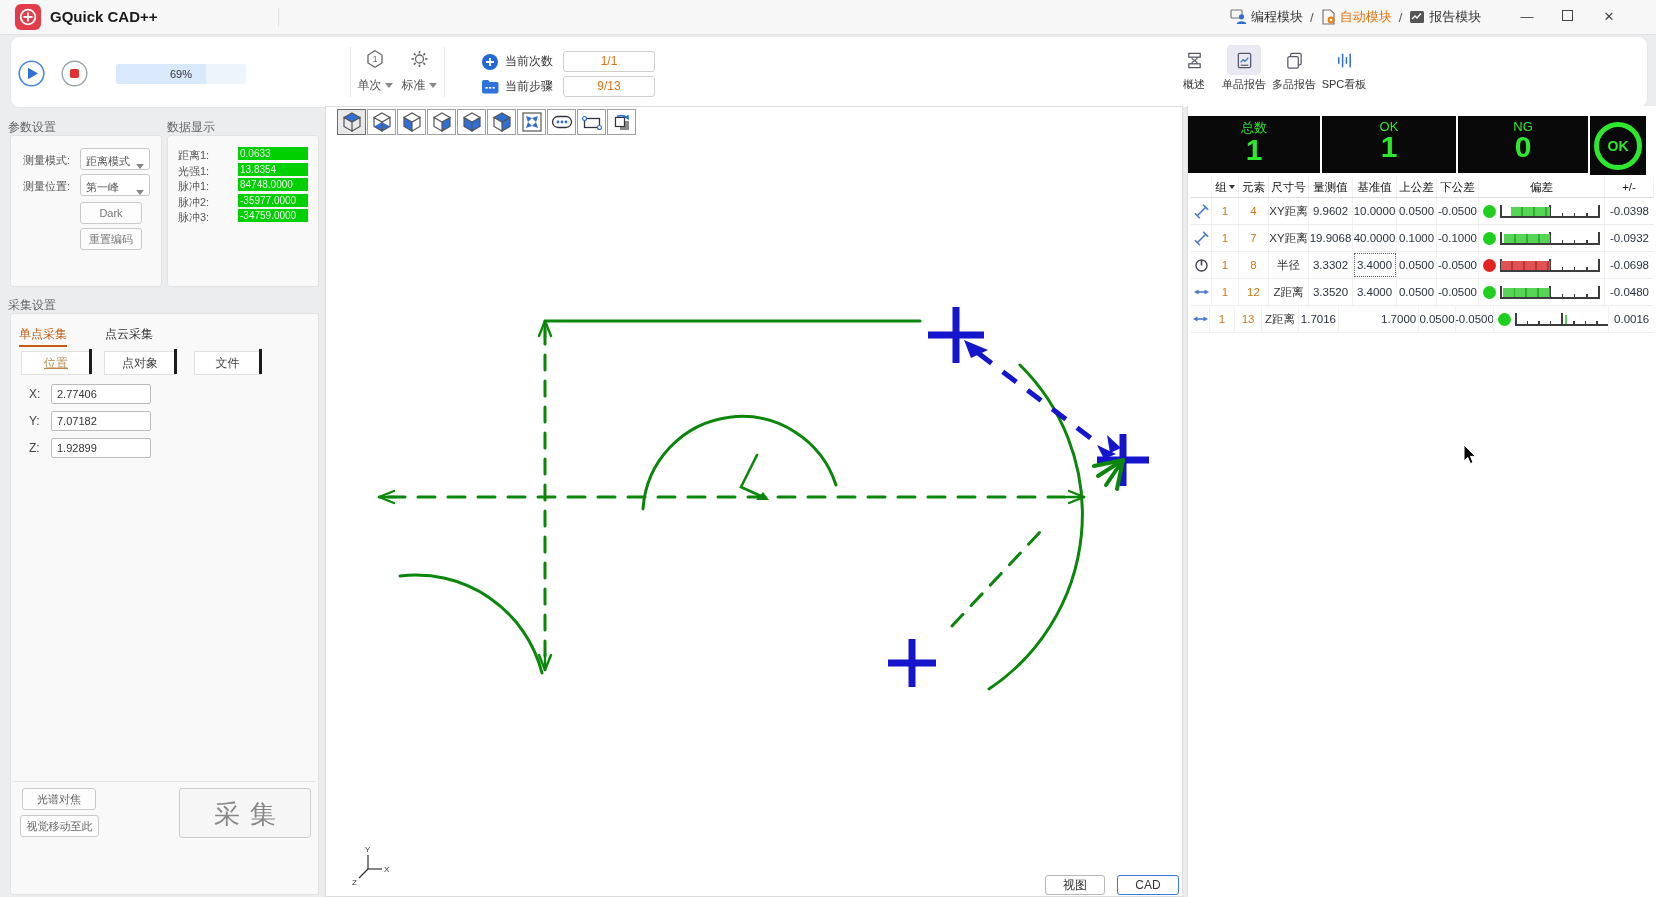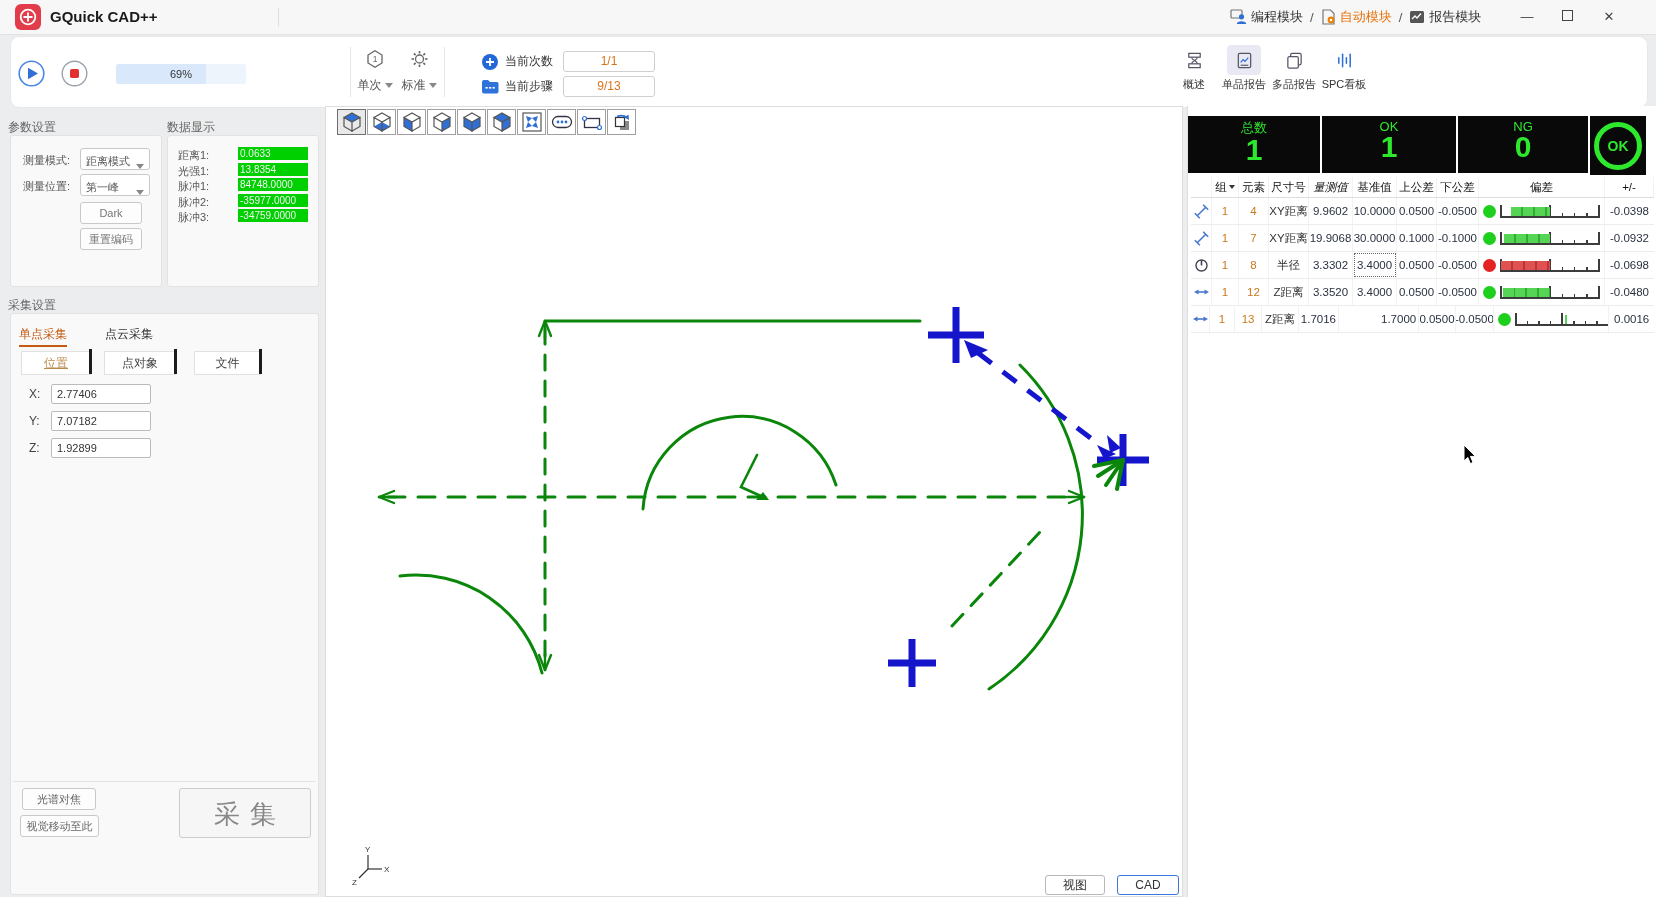--- a/index.html
+++ b/index.html
@@ -492,21 +492,21 @@
       </div>
     <div id="badgebox" style="left:402px;width:56px;">
       <div id="badge">OK</div>
     </div>
     <div id="rtable">
         <div class="trow thead">
           <div class="tcell" style="width:21px;"></div>
           <div class="tcell" style="width:27px;">组<span class="hdrcaret"></span></div>
           <div class="tcell" style="width:30px;">元素</div>
           <div class="tcell" style="width:40px;">尺寸号</div>
-          <div class="tcell" style="width:44px;font-style:italic;">量测值</div>
+          <div class="tcell" style="width:44px;">量测值</div>
           <div class="tcell" style="width:44px;">基准值</div>
           <div class="tcell" style="width:40px;">上公差</div>
           <div class="tcell" style="width:42px;">下公差</div>
           <div class="tcell" style="width:126px;">偏差</div>
           <div class="tcell" style="width:49px;">+/-</div>
         </div>
         <div class="trow">
        <div class="tcell" style="width:21px;">
             <svg width="15" height="15" viewBox="0 0 15 15">
               <line x1="3.2" y1="11.8" x2="11.8" y2="3.2" stroke="#4a78d0" stroke-width="1.6"></line>
@@ -544,21 +544,21 @@
             <svg width="15" height="15" viewBox="0 0 15 15">
               <line x1="3.2" y1="11.8" x2="11.8" y2="3.2" stroke="#4a78d0" stroke-width="1.6"></line>
               <line x1="0.8" y1="9.2" x2="5.8" y2="14.2" stroke="#4a78d0" stroke-width="1.6"></line>
               <line x1="9.2" y1="0.8" x2="14.2" y2="5.8" stroke="#4a78d0" stroke-width="1.6"></line>
             </svg>
           </div>
        <div class="tcell oran" style="width:27px;">1</div>
        <div class="tcell oran" style="width:30px;">7</div>
        <div class="tcell dtyp" style="width:40px;">XY距离</div>
        <div class="tcell" style="width:44px;">19.9068</div>
-       <div class="tcell" style="width:44px;">30.0000</div>
+       <div class="tcell" style="width:44px;">40.0000</div>
        <div class="tcell" style="width:40px;">0.1000</div>
        <div class="tcell" style="width:42px;">-0.1000</div>
        <div class="tcell" style="width:126px;justify-content:flex-start;padding-left:4px;">
          <span class="dot ok"></span>
          <span class="gauge">
            <span class="gtick tall" style="left:calc(0% - 0.75px);"></span>
               <span class="gtick short" style="left:calc(12.5% - 0.75px);"></span>
               <span class="gtick short" style="left:calc(25% - 0.75px);"></span>
               <span class="gtick short" style="left:calc(37.5% - 0.75px);"></span>
               <span class="gtick tall" style="left:calc(50% - 0.75px);"></span>

